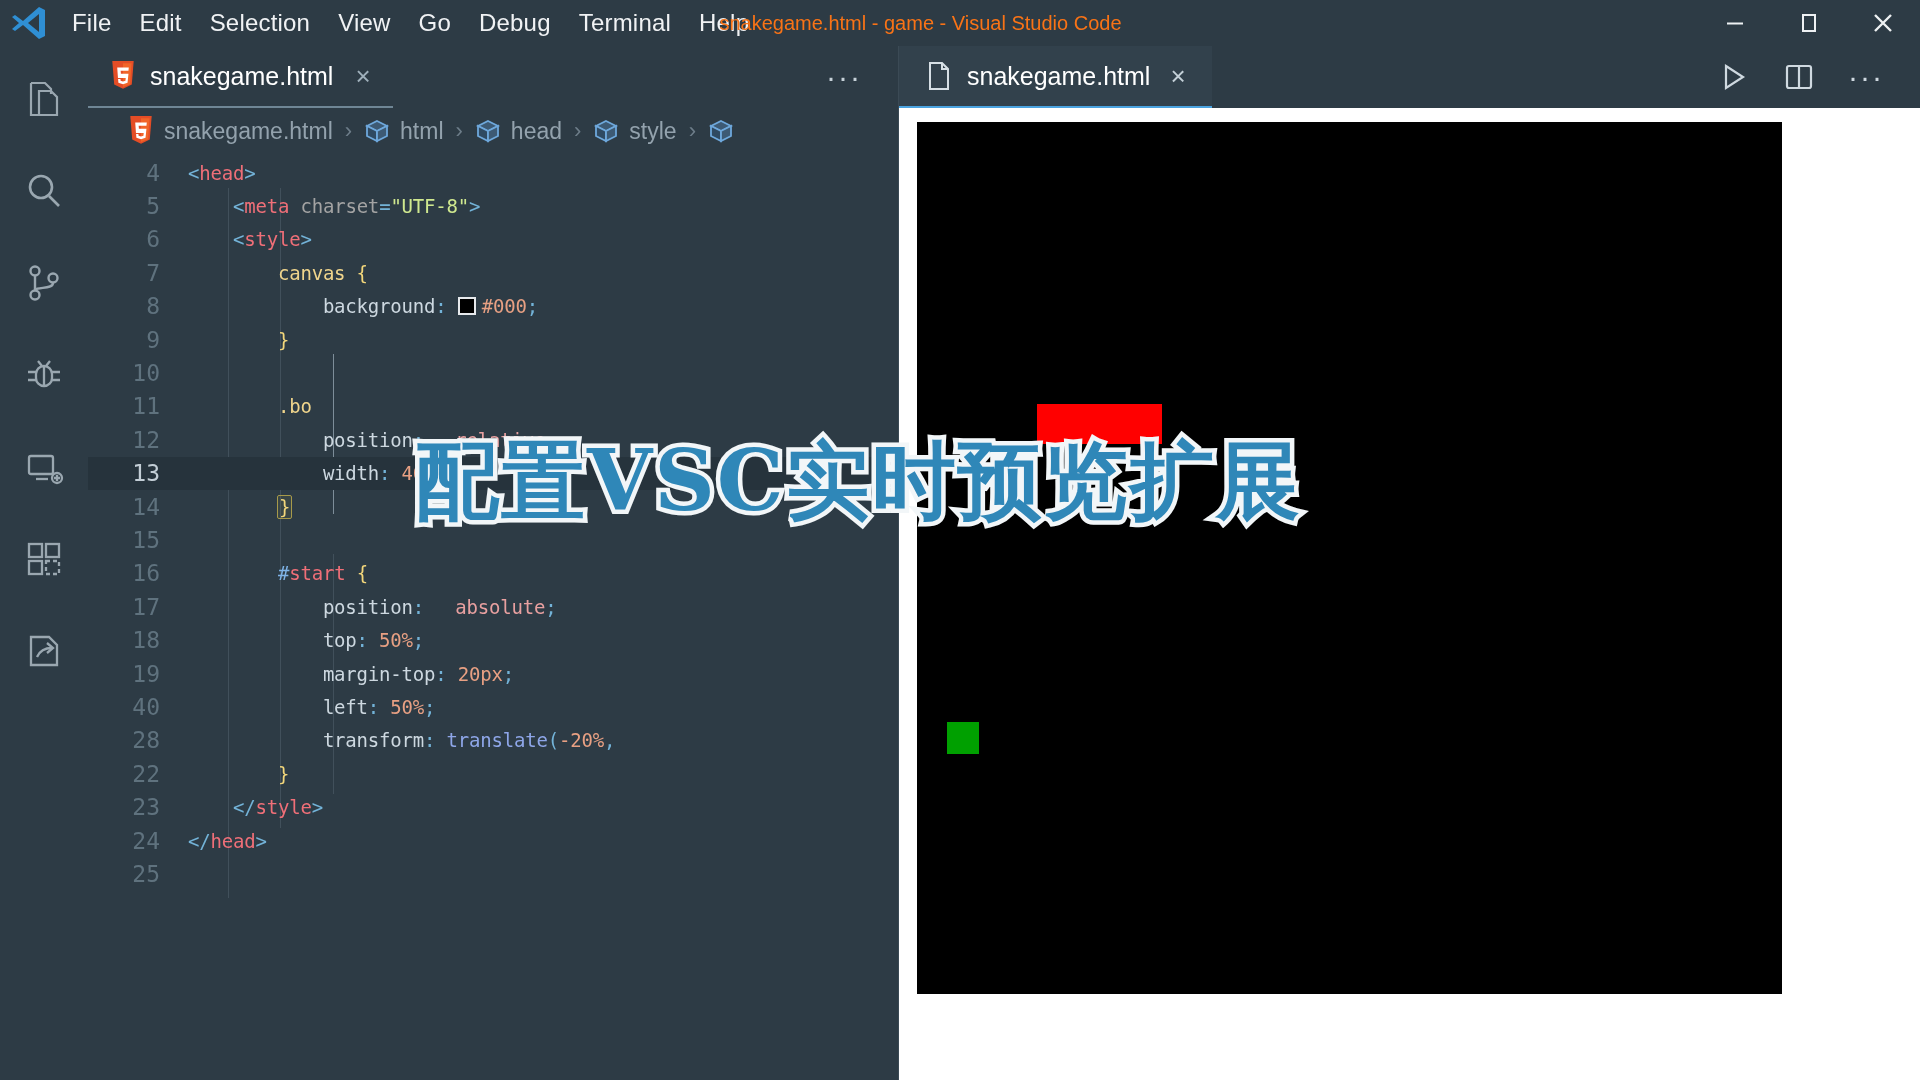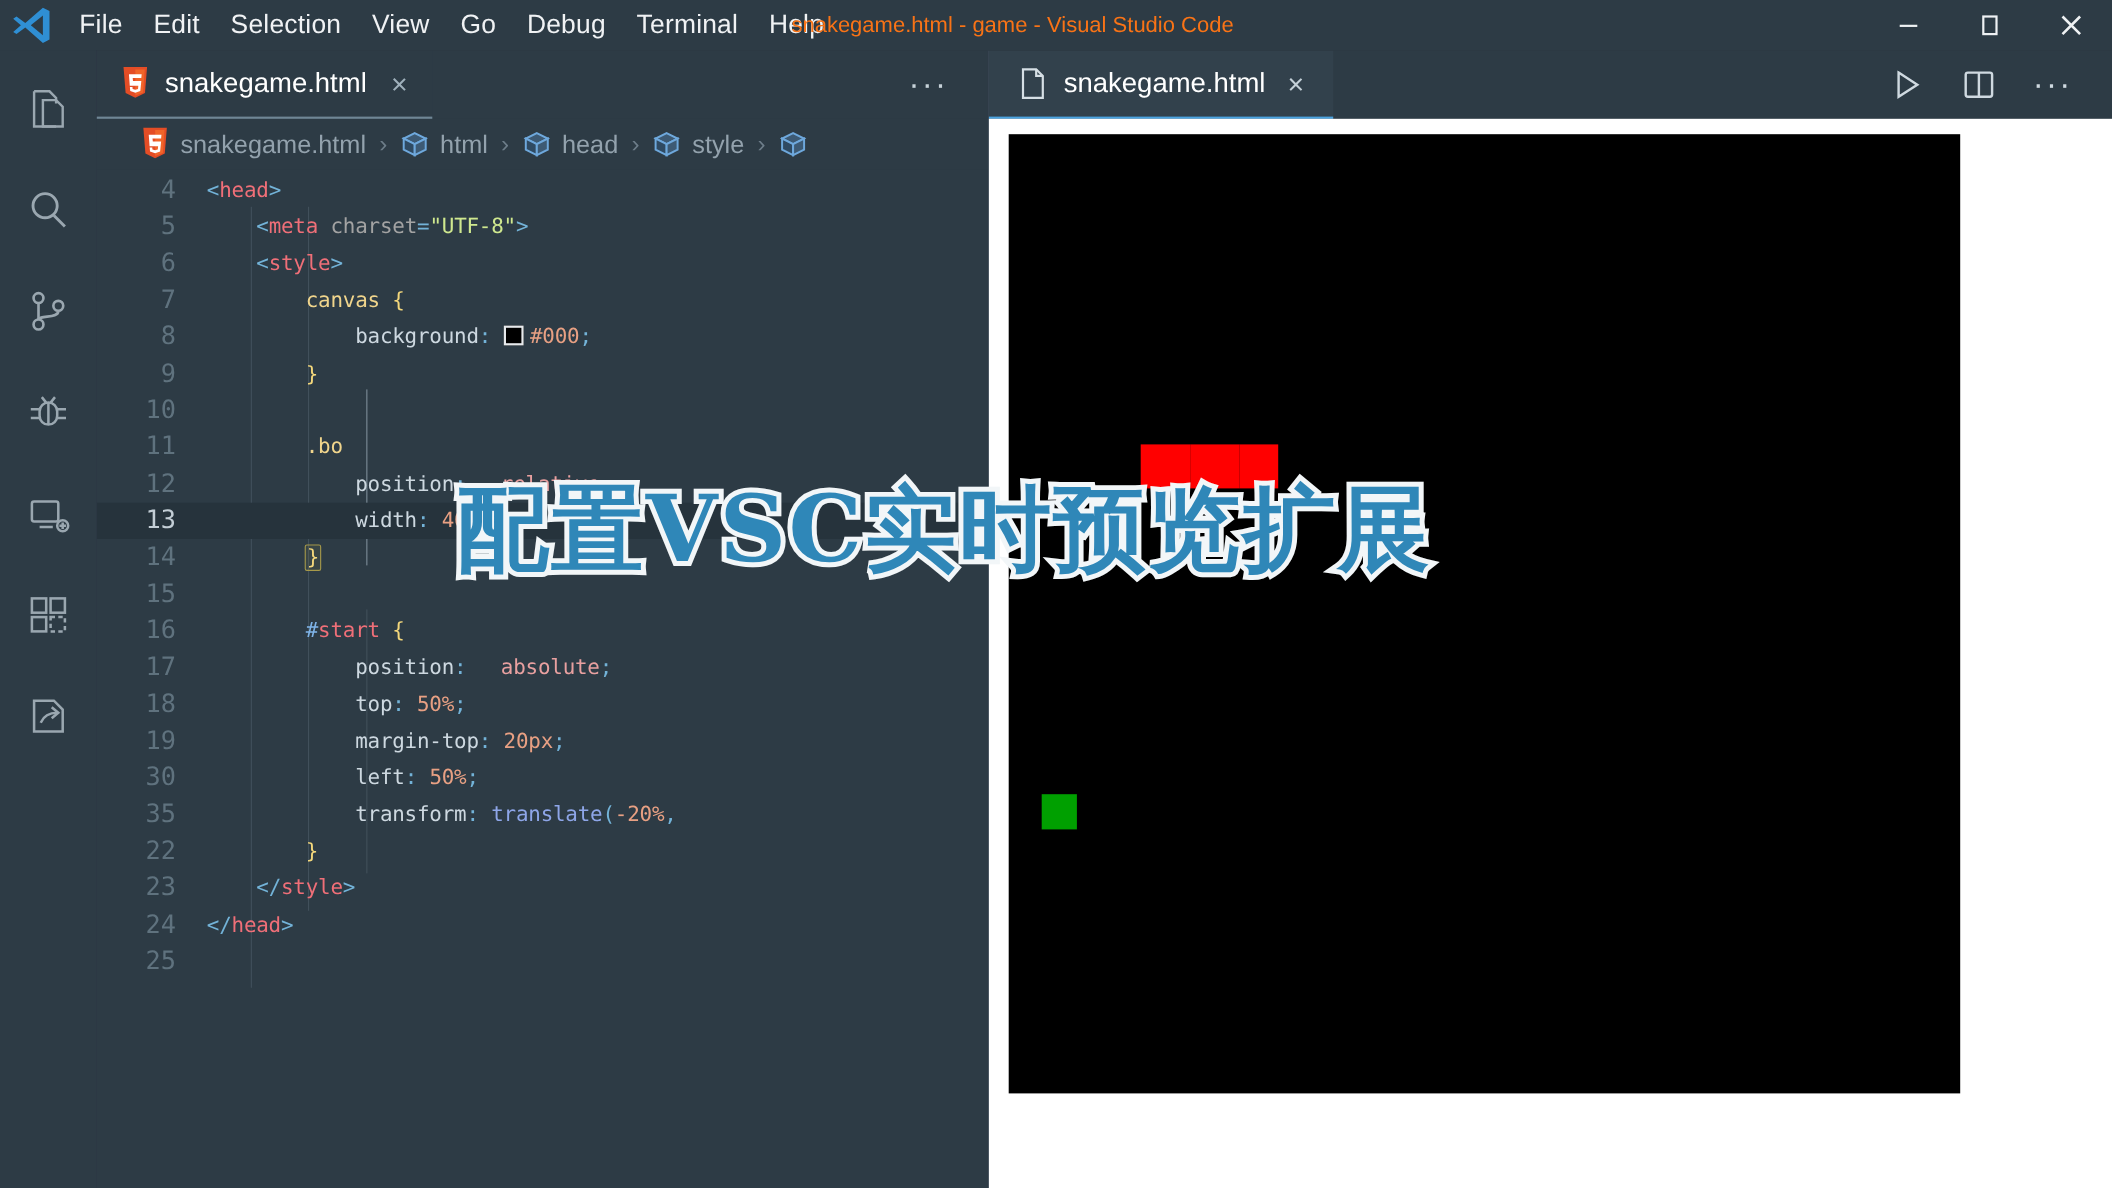--- a/index.html
+++ b/index.html
@@ -487,26 +487,26 @@
             <span class="ln">18</span>
             <span class="code-text">            <span class="t-prop">top</span><span class="t-punc">:</span> <span class="t-num">50%</span><span class="t-punc">;</span></span>
           </div>
 
           <div class="code-line">
             <span class="ln">19</span>
             <span class="code-text">            <span class="t-prop">margin-top</span><span class="t-punc">:</span> <span class="t-num">20px</span><span class="t-punc">;</span></span>
           </div>
 
           <div class="code-line">
-            <span class="ln">30</span>
+            <span class="ln">40</span>
             <span class="code-text">            <span class="t-prop">left</span><span class="t-punc">:</span> <span class="t-num">50%</span><span class="t-punc">;</span></span>
           </div>
 
           <div class="code-line">
-            <span class="ln">35</span>
+            <span class="ln">28</span>
             <span class="code-text">            <span class="t-prop">transform</span><span class="t-punc">:</span> <span class="t-func">translate</span><span class="t-punc">(</span><span class="t-num">-20%</span><span class="t-punc">,</span></span>
           </div>
 
           <div class="code-line">
             <span class="ln">22</span>
             <span class="code-text">        <span class="t-brace">}</span></span>
           </div>
 
           <div class="code-line">
             <span class="ln">23</span>

